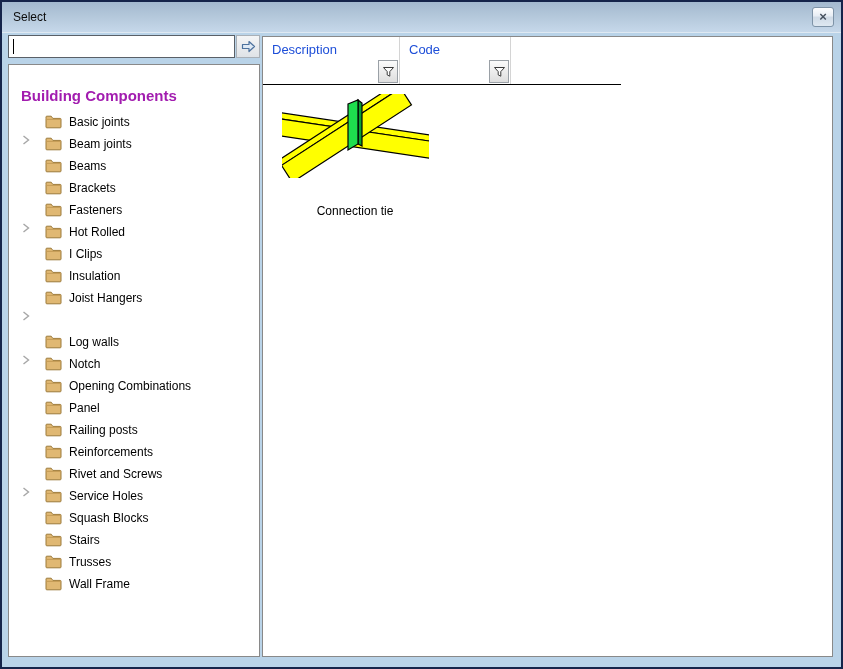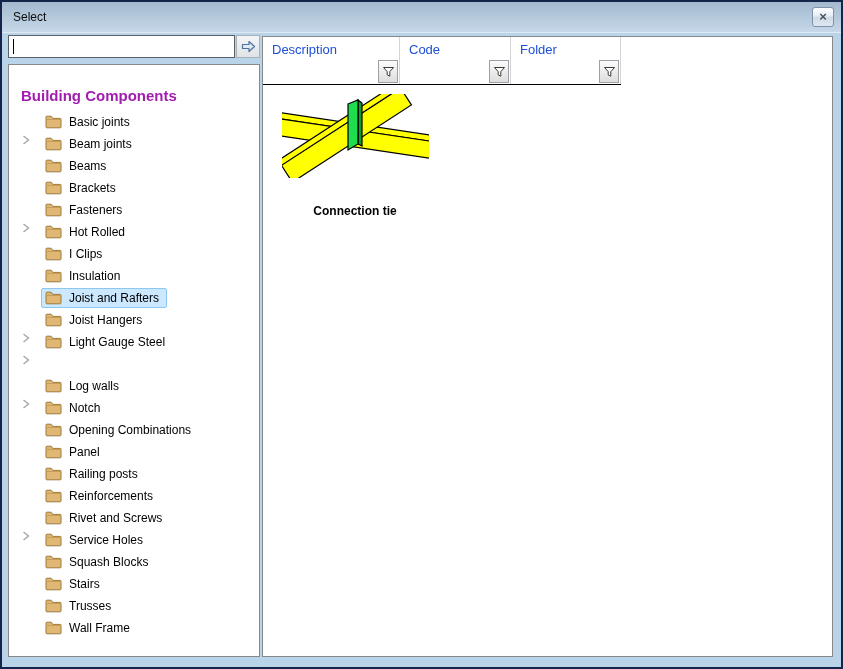--- a/index.html
+++ b/index.html
@@ -91,21 +91,21 @@
     border:none; outline:none; font-size:12px; background:transparent;
     font-family:"Liberation Sans", sans-serif;
   }
   .filter-btn {
     position:absolute; right:1px; bottom:1px; width:20px; height:23px;
     border:1px solid #9aa0a6;
     background:linear-gradient(to bottom, #fbfbfb, #dedede);
     display:flex; align-items:center; justify-content:center;
   }
 
-  .results-content { padding:9px 6px 0 12px;font-weight:bold; }
+  .results-content { padding:9px 6px 0 12px; }
   .thumb-item { width:160px; text-align:center; display:inline-block; }
   .thumb-svg { display:block; margin:0 auto; }
   .thumb-caption { margin-top:26px; font-size:12px; color:#000; }
 </style>
 </head>
 <body>
 
 <div class="window">
 
   <div class="titlebar">
@@ -237,54 +237,26 @@
       </svg>
       <span class="tree-label label">Insulation</span>
     </span>
   </div>
         <div class="tree-row">
     <span class="chevron" style="visibility: hidden;">
       <svg width="9" height="12" viewBox="0 0 9 12">
         <polyline points="1.5,2 6.5,6 1.5,10" fill="none" stroke="#a6a6a6" stroke-width="1.4"></polyline>
       </svg>
     </span>
-    <span class="row-core selected">
-      <svg class="folder-ico" width="17" height="14" viewBox="0 0 17 14">
-        <path d="M1 3.4 V2 Q1 1.2 1.8 1.2 H6.2 L7.8 3.4 H15.2 Q16 3.4 16 4.2 V12 Q16 12.8 15.2 12.8 H1.8 Q1 12.8 1 12 Z" fill="#e0b873" stroke="#9c7a3a" stroke-width="1"></path>
-        <path d="M1 4.4 H16" stroke="#c49b55" stroke-width="1" fill="none"></path>
-      </svg>
-      <span class="tree-label label">Joist and Rafters</span>
-    </span>
-  </div>
-        <div class="tree-row">
-    <span class="chevron" style="visibility: hidden;">
-      <svg width="9" height="12" viewBox="0 0 9 12">
-        <polyline points="1.5,2 6.5,6 1.5,10" fill="none" stroke="#a6a6a6" stroke-width="1.4"></polyline>
-      </svg>
-    </span>
     <span class="row-core">
       <svg class="folder-ico" width="17" height="14" viewBox="0 0 17 14">
         <path d="M1 3.4 V2 Q1 1.2 1.8 1.2 H6.2 L7.8 3.4 H15.2 Q16 3.4 16 4.2 V12 Q16 12.8 15.2 12.8 H1.8 Q1 12.8 1 12 Z" fill="#e0b873" stroke="#9c7a3a" stroke-width="1"></path>
         <path d="M1 4.4 H16" stroke="#c49b55" stroke-width="1" fill="none"></path>
       </svg>
       <span class="tree-label label">Joist Hangers</span>
-    </span>
-  </div>
-        <div class="tree-row">
-    <span class="chevron">
-      <svg width="9" height="12" viewBox="0 0 9 12">
-        <polyline points="1.5,2 6.5,6 1.5,10" fill="none" stroke="#a6a6a6" stroke-width="1.4"></polyline>
-      </svg>
-    </span>
-    <span class="row-core">
-      <svg class="folder-ico" width="17" height="14" viewBox="0 0 17 14">
-        <path d="M1 3.4 V2 Q1 1.2 1.8 1.2 H6.2 L7.8 3.4 H15.2 Q16 3.4 16 4.2 V12 Q16 12.8 15.2 12.8 H1.8 Q1 12.8 1 12 Z" fill="#e0b873" stroke="#9c7a3a" stroke-width="1"></path>
-        <path d="M1 4.4 H16" stroke="#c49b55" stroke-width="1" fill="none"></path>
-      </svg>
-      <span class="tree-label label">Light Gauge Steel</span>
     </span>
   </div>
         <div class="tree-row">
     <span class="chevron">
       <svg width="9" height="12" viewBox="0 0 9 12">
         <polyline points="1.5,2 6.5,6 1.5,10" fill="none" stroke="#a6a6a6" stroke-width="1.4"></polyline>
       </svg>
     </span>
   </div>
         <div class="tree-row">
@@ -474,29 +446,20 @@
       <div class="hdr-col c1">
         <span class="hdr-label">Code</span>
         <input class="hdr-filter-input" type="text" value="" style="">
         <div class="filter-btn">
           <svg width="13" height="12" viewBox="0 0 13 12">
             <path d="M1.5 1.5 H11.5 L7.8 5.6 V10.2 L5.2 8.9 V5.6 Z" fill="#fdfdfd" stroke="#3a3a3a" stroke-width="1"></path>
           </svg>
         </div>
       </div>
 
-      <div class="hdr-col c2">
-        <span class="hdr-label">Folder</span>
-        <input class="hdr-filter-input" type="text" value="" style="">
-        <div class="filter-btn">
-          <svg width="13" height="12" viewBox="0 0 13 12">
-            <path d="M1.5 1.5 H11.5 L7.8 5.6 V10.2 L5.2 8.9 V5.6 Z" fill="#fdfdfd" stroke="#3a3a3a" stroke-width="1"></path>
-          </svg>
-        </div>
-      </div>
 
     </div>
 
     <div class="results-content">
       <div class="thumb-item">
         <svg class="thumb-svg" width="147" height="84" viewBox="0 0 147 84">
 
           <g transform="rotate(8.5 73 41)">
             <rect x="-4" y="30" width="154" height="6" fill="#ffff00" stroke="#000" stroke-width="1.2"></rect>
             <rect x="-4" y="36" width="154" height="17" fill="#ffff00" stroke="#000" stroke-width="1.2"></rect>

